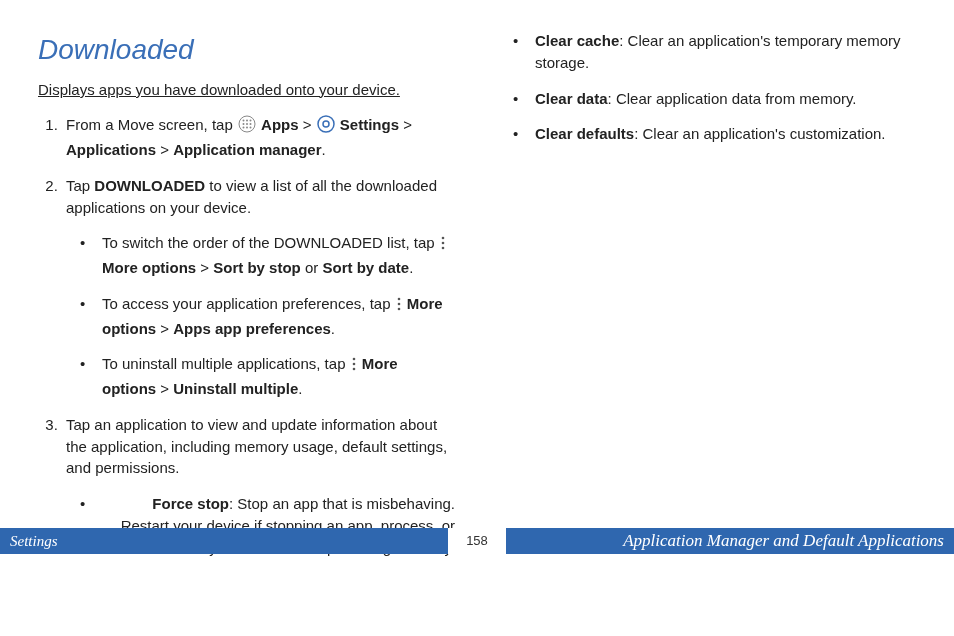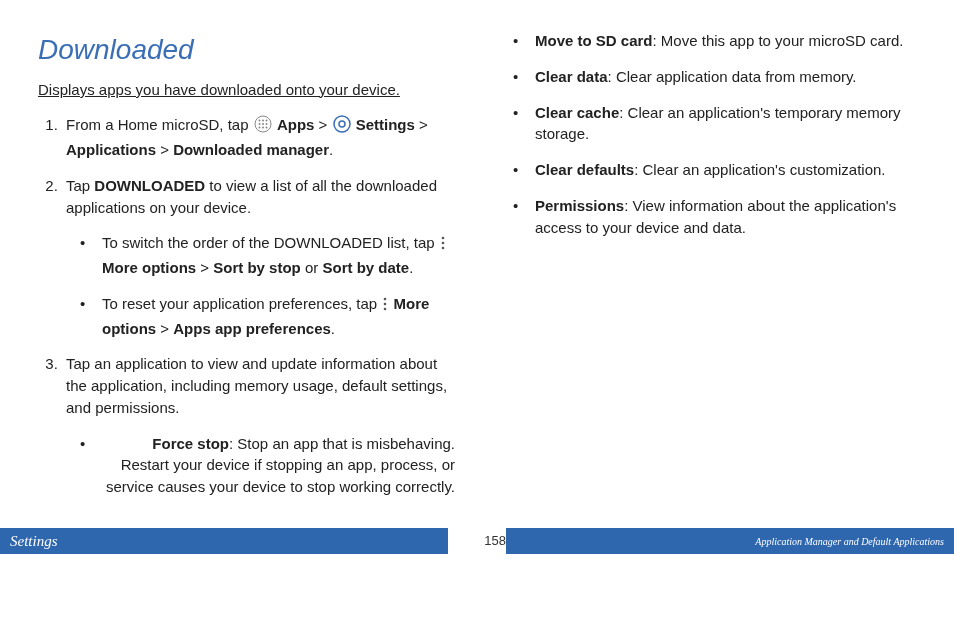--- a/index.html
+++ b/index.html
@@ -11,107 +11,109 @@
   .intro { margin-bottom: 14px; text-decoration: underline; }
   ol { list-style: decimal; padding-left: 24px; }
   ol > li { margin-bottom: 14px; padding-left: 4px; }
   ul { list-style: none; padding-left: 0; }
   ul.bullets > li { position: relative; padding-left: 36px; margin-bottom: 14px; }
   ul.bullets > li::before { content: "•"; position: absolute; left: 14px; top: 0; font-size: 15px; }
   .b { font-weight: 700; }
   .icon { display: inline-block; vertical-align: -3px; margin: 0 1px; }
   .footer { position: absolute; left: 0; bottom: 0; width: 100%; height: 26px; background: #2f67af; color: #fff; display: flex; align-items: center; }
   .footer-left { flex: 1; font-style: italic; font-size: 15px; padding-left: 10px; font-family: Georgia, 'Times New Roman', serif; }
-  .footer-center { width: 60px; text-align: right; background: #fff; color: #333; font-size: 13px; height: 26px; line-height: 26px; border-left: 1px solid #2f67af; border-right: 1px solid #2f67af; }
-  .footer-right { flex: 1; text-align: right; font-style: italic; font-size: 10px; padding-right: 10px; font-family: Georgia, 'Times New Roman', serif; }
+  .footer-center { width: 60px; text-align: center; background: #fff; color: #333; font-size: 13px; height: 26px; line-height: 26px; border-left: 1px solid #2f67af; border-right: 1px solid #2f67af; }
+  .footer-right { flex: 1; text-align: right; font-style: italic; font-size: 17px; padding-right: 10px; font-family: Georgia, 'Times New Roman', serif; }
   svg { display: inline-block; }
 </style>
 </head>
 <body>
 
 <div class="page">
   <div class="content">
 
     <div class="col">
       <h2 class="heading">Downloaded</h2>
       <p class="intro">Displays apps you have downloaded onto your device.</p>
 
       <ol>
         <li>
-          <span>From a Home microSD, tap </span><span class="icon"><svg width="18" height="18" viewBox="0 0 18 18">
+          <span>From a Move screen, tap </span><span class="icon"><svg width="18" height="18" viewBox="0 0 18 18">
                 <circle cx="9" cy="9" r="8" fill="none" stroke="#888" stroke-width="1"></circle>
                 <g fill="#888">
                   <circle cx="5.5" cy="5.5" r="1"></circle>
                   <circle cx="9" cy="5.5" r="1"></circle>
                   <circle cx="12.5" cy="5.5" r="1"></circle>
                   <circle cx="5.5" cy="9" r="1"></circle>
                   <circle cx="9" cy="9" r="1"></circle>
                   <circle cx="12.5" cy="9" r="1"></circle>
                   <circle cx="5.5" cy="12.5" r="1"></circle>
                   <circle cx="9" cy="12.5" r="1"></circle>
                   <circle cx="12.5" cy="12.5" r="1"></circle>
                 </g>
               </svg></span>
           <span class="b">Apps</span><span> &gt; </span><span class="icon"><svg width="18" height="18" viewBox="0 0 18 18">
                 <circle cx="9" cy="9" r="8" fill="none" stroke="#3a6fb7" stroke-width="1.5"></circle>
                 <circle cx="9" cy="9" r="3" fill="none" stroke="#3a6fb7" stroke-width="1.5"></circle>
               </svg></span>
-          <span class="b">Settings</span><span> &gt; </span><span class="b">Applications</span><span> &gt; </span><span class="b">Downloaded manager</span><span>.</span>
+          <span class="b">Settings</span><span> &gt; </span><span class="b">Applications</span><span> &gt; </span><span class="b">Application manager</span><span>.</span>
         </li>
 
         <li>
           <span>Tap </span><span class="b">DOWNLOADED</span><span> to view a list of all the downloaded applications on your device.</span>
 
           <ul class="bullets" style="margin-top:14px;">
             <li>
               <span>To switch the order of the DOWNLOADED list, tap </span><span class="icon"><svg width="6" height="16" viewBox="0 0 6 16">
                     <circle cx="3" cy="3" r="1.3" fill="#555"></circle>
                     <circle cx="3" cy="8" r="1.3" fill="#555"></circle>
                     <circle cx="3" cy="13" r="1.3" fill="#555"></circle>
                   </svg></span>
               <span class="b">More options</span><span> &gt; </span><span class="b">Sort by stop</span><span> or </span><span class="b">Sort by date</span><span>.</span>
             </li>
             <li>
-              <span>To reset your application preferences, tap </span><span class="icon"><svg width="6" height="16" viewBox="0 0 6 16">
+              <span>To access your application preferences, tap </span><span class="icon"><svg width="6" height="16" viewBox="0 0 6 16">
                     <circle cx="3" cy="3" r="1.3" fill="#555"></circle>
                     <circle cx="3" cy="8" r="1.3" fill="#555"></circle>
                     <circle cx="3" cy="13" r="1.3" fill="#555"></circle>
                   </svg></span>
               <span class="b">More options</span><span> &gt; </span><span class="b">Apps app preferences</span><span>.</span>
+            </li>
+            <li>
+              <span>To uninstall multiple applications, tap </span><span class="icon"><svg width="6" height="16" viewBox="0 0 6 16">
+                    <circle cx="3" cy="3" r="1.3" fill="#555"></circle>
+                    <circle cx="3" cy="8" r="1.3" fill="#555"></circle>
+                    <circle cx="3" cy="13" r="1.3" fill="#555"></circle>
+                  </svg></span>
+              <span class="b">More options</span><span> &gt; </span><span class="b">Uninstall multiple</span><span>.</span>
             </li>
           </ul>
         </li>
 
         <li>
           <span>Tap an application to view and update information about the application, including memory usage, default settings, and permissions.</span>
           <ul class="bullets" style="margin-top:14px;text-align:right;">
             <li>
               <span class="b">Force stop</span><span>: Stop an app that is misbehaving. Restart your device if stopping an app, process, or service causes your device to stop working correctly.</span>
             </li>
           </ul>
         </li>
       </ol>
     </div>
 
     <div class="col">
       <ul class="bullets">
         <li>
-          <span class="b">Move to SD card</span><span>: Move this app to your microSD card.</span>
+          <span class="b">Clear cache</span><span>: Clear an application's temporary memory storage.</span>
         </li>
         <li>
           <span class="b">Clear data</span><span>: Clear application data from memory.</span>
         </li>
         <li>
-          <span class="b">Clear cache</span><span>: Clear an application's temporary memory storage.</span>
-        </li>
-        <li>
           <span class="b">Clear defaults</span><span>: Clear an application's customization.</span>
-        </li>
-        <li>
-          <span class="b">Permissions</span><span>: View information about the application's access to your device and data.</span>
         </li>
       </ul>
     </div>
 
   </div>
 
   <div class="footer">
     <div class="footer-left">Settings</div>
     <div class="footer-center">158</div>
     <div class="footer-right">Application Manager and Default Applications</div>

